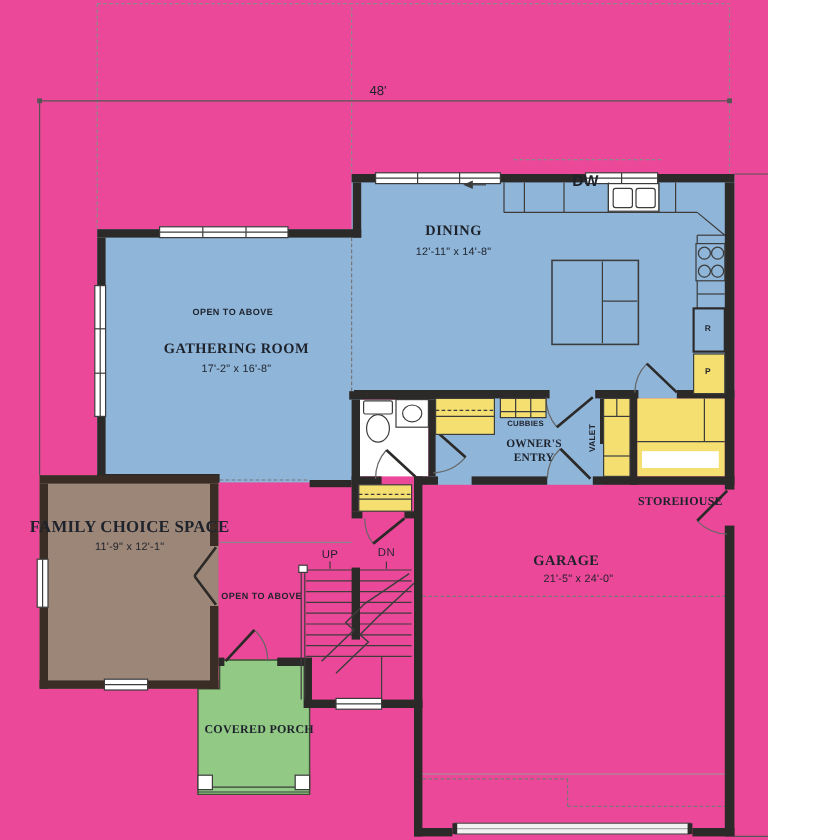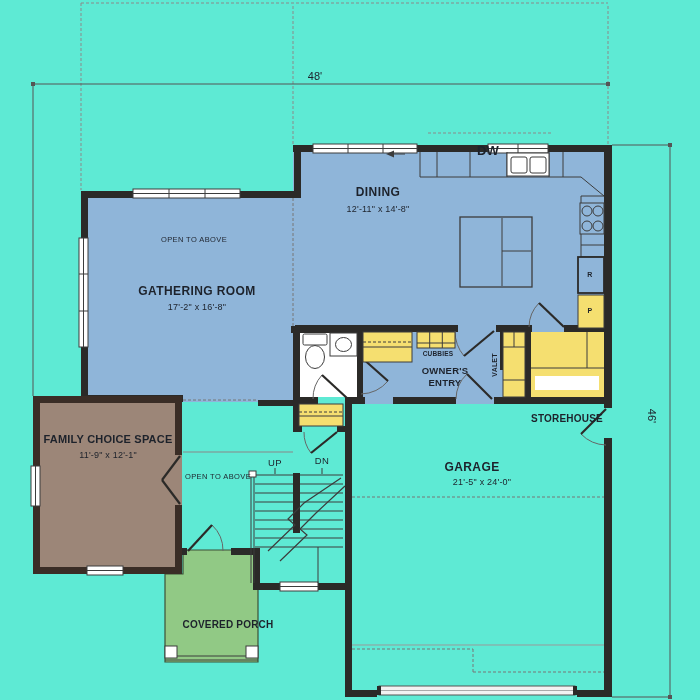--- a/index.html
+++ b/index.html
@@ -1,25 +1,25 @@
 <!DOCTYPE html>
 <html><head>
 <meta charset="utf-8">
 <style>
   html,body{margin:0;padding:0;background:#ffffff;}
-  #canvas{position:relative;width:700px;height:700px;background:#5eead4;overflow:hidden;
+  #canvas{position:relative;width:640px;height:700px;background:#ec4899;overflow:hidden;
           font-family:"Liberation Sans", sans-serif;}
   #linework{position:absolute;left:0;top:0;}
   .lbl{position:absolute;transform:translate(-50%,-50%);color:#1d222b;text-align:center;
        white-space:nowrap;line-height:1.25;}
-  .room-name{font-weight:bold;font-size:12px;letter-spacing:.4px;}
-  .room-name.md{font-size:11px;letter-spacing:.2px;}
+  .room-name{font-weight:bold;font-size:12px;letter-spacing:.4px;font-family:Liberation Serif, serif;}
+  .room-name.md{font-size:14px;letter-spacing:.2px;}
   .room-name.sm{font-size:10px;letter-spacing:.2px;}
   .room-dims{font-size:9px;letter-spacing:.2px;}
-  .note{font-size:7.5px;font-weight:normal;letter-spacing:.4px;}
+  .note{font-size:7.5px;font-weight:bold;letter-spacing:.4px;margin-top:20px;}
   .tiny{font-size:6.5px;font-weight:bold;letter-spacing:.2px;}
   .updn{font-size:9.5px;letter-spacing:.3px;}
   .dim-text{font-size:11px;}
   .rot-cw{transform:translate(-50%,-50%) rotate(90deg);}
   .rot-ccw{transform:translate(-50%,-50%) rotate(-90deg);}
   .wrap2{white-space:normal;width:68px;}
 </style>
 </head>
 <body>
 
@@ -305,21 +305,21 @@
   <div class="lbl room-name md" style="left:108px;top:440px;">FAMILY CHOICE SPACE</div>
   <div class="lbl room-dims" style="left:108px;top:456px;">11'-9" x 12'-1"</div>
 
   <div class="lbl room-name" style="left:472px;top:467px;">GARAGE</div>
   <div class="lbl room-dims" style="left:482px;top:483px;">21'-5" x 24'-0"</div>
 
   <div class="lbl room-name sm wrap2" style="left:445px;top:377px;font-size:9.5px;">OWNER'S ENTRY</div>
 
   <div class="lbl room-name sm" style="left:567px;top:383px;margin-top:36px;">STOREHOUSE</div>
 
-  <div class="lbl room-name sm" style="left:228px;top:609px;margin-top:16px;">COVERED PORCH</div>
+  <div class="lbl room-name sm" style="left:216px;top:609px;">COVERED PORCH</div>
 
   <div class="lbl note" style="left:218px;top:477px;">OPEN TO ABOVE</div>
   <div class="lbl updn" style="left:275px;top:463px;">UP</div>
   <div class="lbl updn" style="left:322px;top:461px;">DN</div>
 
   <div class="lbl tiny" style="left:438px;top:354px;">CUBBIES</div>
   <div class="lbl tiny rot-ccw" style="left:495px;top:365px;font-size:7px;">VALET</div>
   <div class="lbl tiny" style="left:488px;top:151px;font-size:13px;">DW</div>
   <div class="lbl tiny" style="left:590px;top:275px;font-size:7px;">R</div>
   <div class="lbl tiny" style="left:590px;top:311px;font-size:7px;">P</div>

